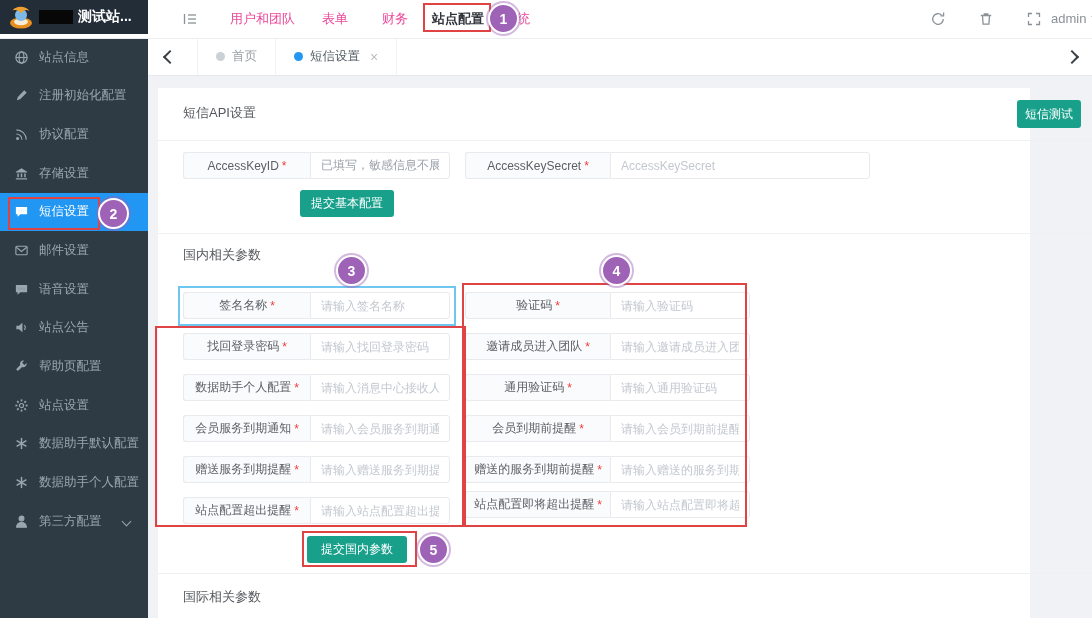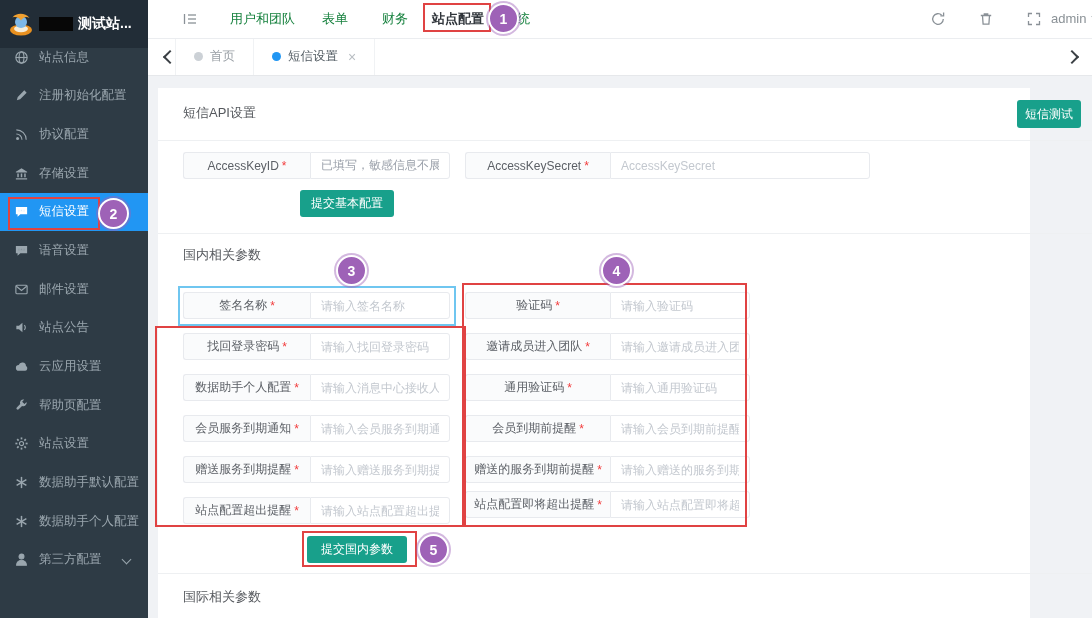--- a/index.html
+++ b/index.html
@@ -1,43 +1,43 @@
 <!DOCTYPE html>
 <html><head>
 <meta charset="utf-8">
 <style>
   html,body{margin:0;padding:0;background:#dfe3e8;}
   .screen{position:relative;width:1092px;height:618px;background:#f0f2f5;overflow:hidden;
     font-family:"Liberation Sans","DejaVu Sans",sans-serif;}
   
   .topbar{position:absolute;left:0;top:0;width:1092px;height:38px;background:#fff;border-bottom:1px solid #ebedf0;z-index:5;}
-  .logo-area{position:absolute;left:0;top:0;width:148px;height:48px;background:#222d37;display:flex;align-items:center;padding-left:8px;box-sizing:border-box;gap:5px;cursor:pointer;}
+  .logo-area{position:absolute;left:0;top:0;width:148px;height:34px;background:#222d37;display:flex;align-items:center;padding-left:8px;box-sizing:border-box;gap:5px;cursor:pointer;}
   .logo-text{color:#fff;font-size:14px;font-weight:bold;}
   .redact{width:34px;height:14px;background:#070707;display:inline-block;}
   .ticon{position:absolute;top:11px;width:16px;height:16px;cursor:pointer;}
   .ticon svg{stroke:#8a9197;fill:none;stroke-width:1.3;}
-  .nav-item{position:absolute;top:0;height:37px;line-height:37px;font-size:13px;color:#15803d;cursor:pointer;white-space:nowrap;}
+  .nav-item{position:absolute;top:0;height:37px;line-height:37px;font-size:13px;color:#ec4899;cursor:pointer;white-space:nowrap;}
   .nav-active{font-weight:bold;color:#2f343a;}
   .user-menu{position:absolute;left:1051px;top:0;height:37px;display:flex;align-items:center;gap:5px;color:#8a9196;font-size:13px;cursor:pointer;}
   .caret{width:0;height:0;border-left:4px solid transparent;border-right:4px solid transparent;border-top:5px solid #aab0b6;}
   
   .sidebar{position:absolute;left:0;top:38px;width:148px;height:580px;background:#2e3b45;z-index:4;}
   .sitem{height:38.66px;display:flex;align-items:center;padding-left:13px;gap:10px;color:#9aa6ae;font-size:12.5px;cursor:pointer;box-sizing:border-box;}
   .sitem.active{background:#2196f3;color:#fff;}
   .sicon{width:16px;height:16px;display:flex;align-items:center;justify-content:center;flex:none;}
   .sicon svg{stroke:currentColor;stroke-width:1.2;}
   .slabel{white-space:nowrap;}
   .schev{width:6px;height:6px;border-right:1.5px solid #9aa6ae;border-bottom:1.5px solid #9aa6ae;transform:rotate(45deg);margin-left:auto;margin-right:18px;}
   
   .tabbar{position:absolute;left:148px;top:38px;width:944px;height:37px;background:#fff;border-bottom:1px solid #e6e8eb;display:flex;align-items:center;z-index:3;}
   .tchev{width:8px;height:8px;border-left:2px solid #3a3f44;border-bottom:2px solid #3a3f44;cursor:pointer;}
   .tchev.left{margin-left:17px;transform:rotate(45deg);}
   .tchev.right{position:absolute;right:15px;transform:rotate(-135deg);}
   .tab{height:37px;display:flex;align-items:center;gap:7px;padding:0 18px;border-right:1px solid #f0f2f4;font-size:12.5px;color:#9aa0a6;cursor:pointer;}
-  .tab.first{border-left:1px solid #f0f2f4;}
+  .tab.first{margin-left:22px;border-left:1px solid #f0f2f4;}
   .tab.active{color:#515a61;}
   .tdot{width:9px;height:9px;border-radius:50%;background:#ccd1d6;}
   .tdot.blue{background:#2196f3;}
   .tclose{color:#b8bdc2;font-size:14px;margin-left:3px;cursor:pointer;}
   
   .card{position:absolute;left:158px;top:88px;width:872px;height:530px;background:#fff;z-index:2;}
   .sec-title{position:absolute;left:25px;font-size:13px;color:#55585d;}
   .hr{position:absolute;left:0;width:934px;border-top:1px solid #eef0f2;}
   .btn{position:absolute;background:#18a08b;color:#fff;font-size:12px;border:none;border-radius:3px;cursor:pointer;display:flex;align-items:center;justify-content:center;font-family:inherit;}
   .fgroup{position:absolute;display:flex;height:27px;}
@@ -153,54 +153,46 @@
             <path d="M2 3.2h12v7.6H6.8L3.8 13.5v-2.7H2z" fill="currentColor" stroke="none"></path>
             <circle cx="5.3" cy="7" r=".9" fill="#2196f3"></circle>
             <circle cx="8" cy="7" r=".9" fill="#2196f3"></circle>
             <circle cx="10.7" cy="7" r=".9" fill="#2196f3"></circle>
           </svg>
         </span>
       <span class="slabel">短信设置</span>
     </div>
     <div class="sitem">
       <span class="sicon">
+          <svg width="15" height="15" viewBox="0 0 16 16" fill="none">
+            <rect x="2" y="3.5" width="12" height="9" rx="1"></rect>
+            <path d="M2.5 4.5L8 9l5.5-4.5"></path>
+          </svg>
+        </span>
+      <span class="slabel">邮件设置</span>
+    </div>
+    <div class="sitem">
+      <span class="sicon">
           <svg width="15" height="15" viewBox="0 0 16 16">
             <path d="M2 3.2h12v7.6H6.8L3.8 13.5v-2.7H2z" fill="currentColor" stroke="none"></path>
             <circle cx="5.3" cy="7" r=".9" fill="#2e3b45"></circle>
             <circle cx="8" cy="7" r=".9" fill="#2e3b45"></circle>
             <circle cx="10.7" cy="7" r=".9" fill="#2e3b45"></circle>
           </svg>
         </span>
       <span class="slabel">语音设置</span>
     </div>
     <div class="sitem">
       <span class="sicon">
           <svg width="15" height="15" viewBox="0 0 16 16" fill="none">
-            <rect x="2" y="3.5" width="12" height="9" rx="1"></rect>
-            <path d="M2.5 4.5L8 9l5.5-4.5"></path>
-          </svg>
-        </span>
-      <span class="slabel">邮件设置</span>
-    </div>
-    <div class="sitem">
-      <span class="sicon">
-          <svg width="15" height="15" viewBox="0 0 16 16" fill="none">
             <path d="M2.5 6.2h2.8L9 3v10L5.3 9.8H2.5z" fill="currentColor" stroke="none"></path>
             <path d="M11 5.5a3.5 3.5 0 0 1 0 5"></path>
           </svg>
         </span>
       <span class="slabel">站点公告</span>
-    </div>
-    <div class="sitem">
-      <span class="sicon">
-          <svg width="15" height="15" viewBox="0 0 16 16">
-            <path d="M5 12.5a3 3 0 0 1 0-6 4 4 0 0 1 7.8 1A2.7 2.7 0 0 1 12 12.5z" fill="currentColor" stroke="none"></path>
-          </svg>
-        </span>
-      <span class="slabel">云应用设置</span>
     </div>
     <div class="sitem">
       <span class="sicon">
           <svg width="15" height="15" viewBox="0 0 16 16">
             <path d="M13.4 4.2a3.6 3.6 0 0 1-4.8 4.3L5 12.1a1.4 1.4 0 0 1-2-2l3.6-3.6a3.6 3.6 0 0 1 4.3-4.8L8.7 3.9l2.5 2.5 2.2-2.2z" fill="currentColor" stroke="none"></path>
           </svg>
         </span>
       <span class="slabel">帮助页配置</span>
     </div>
     <div class="sitem">

